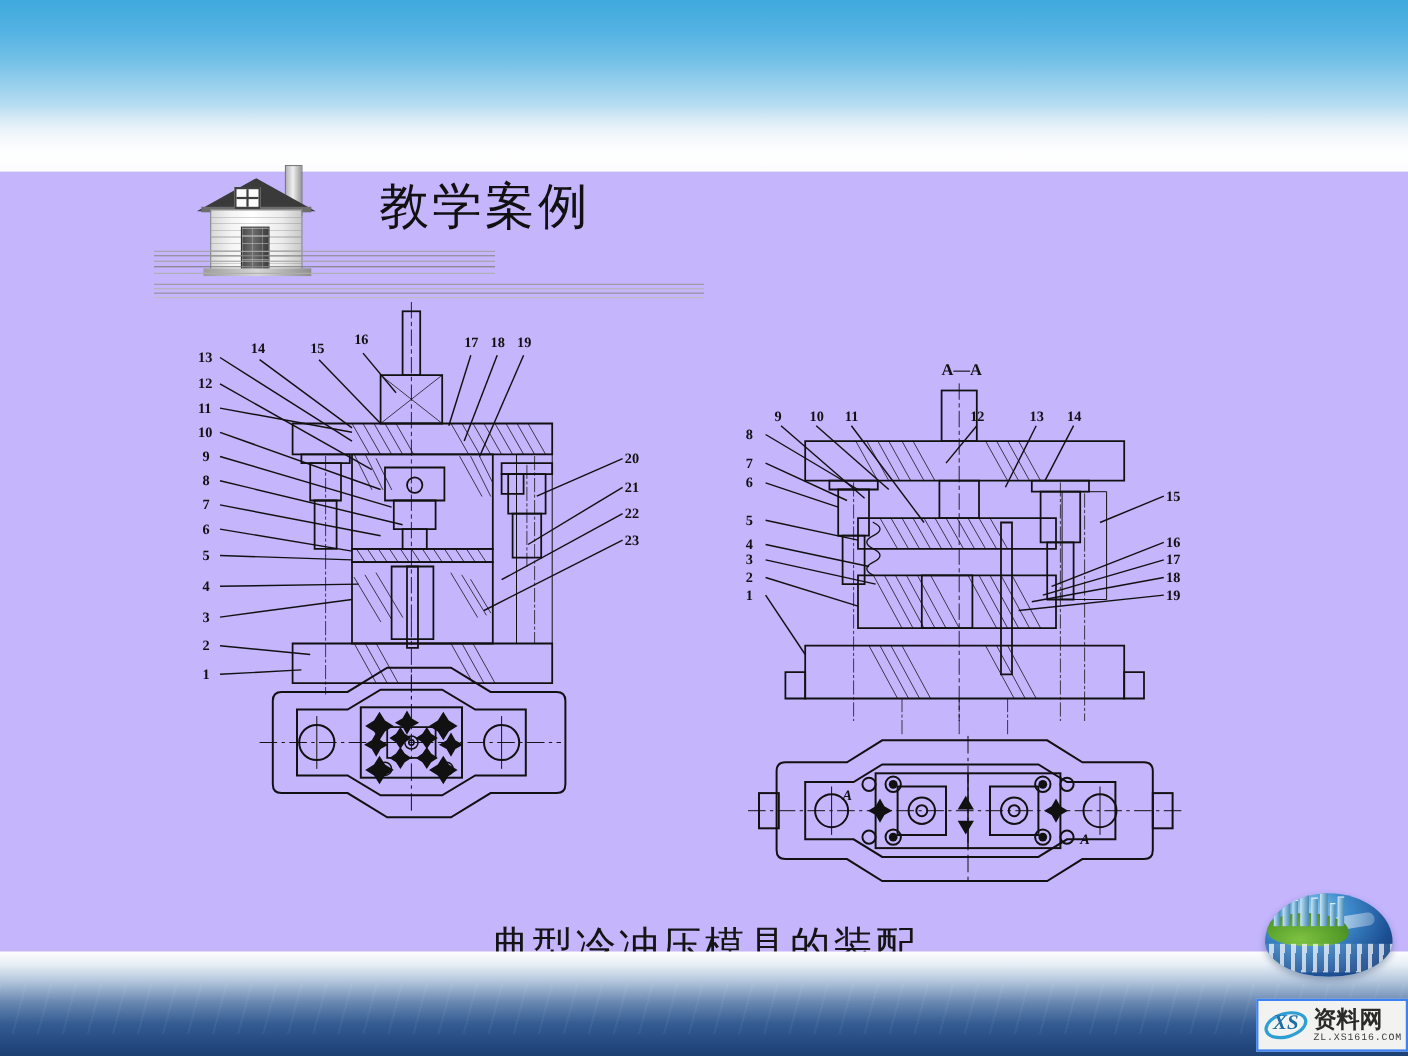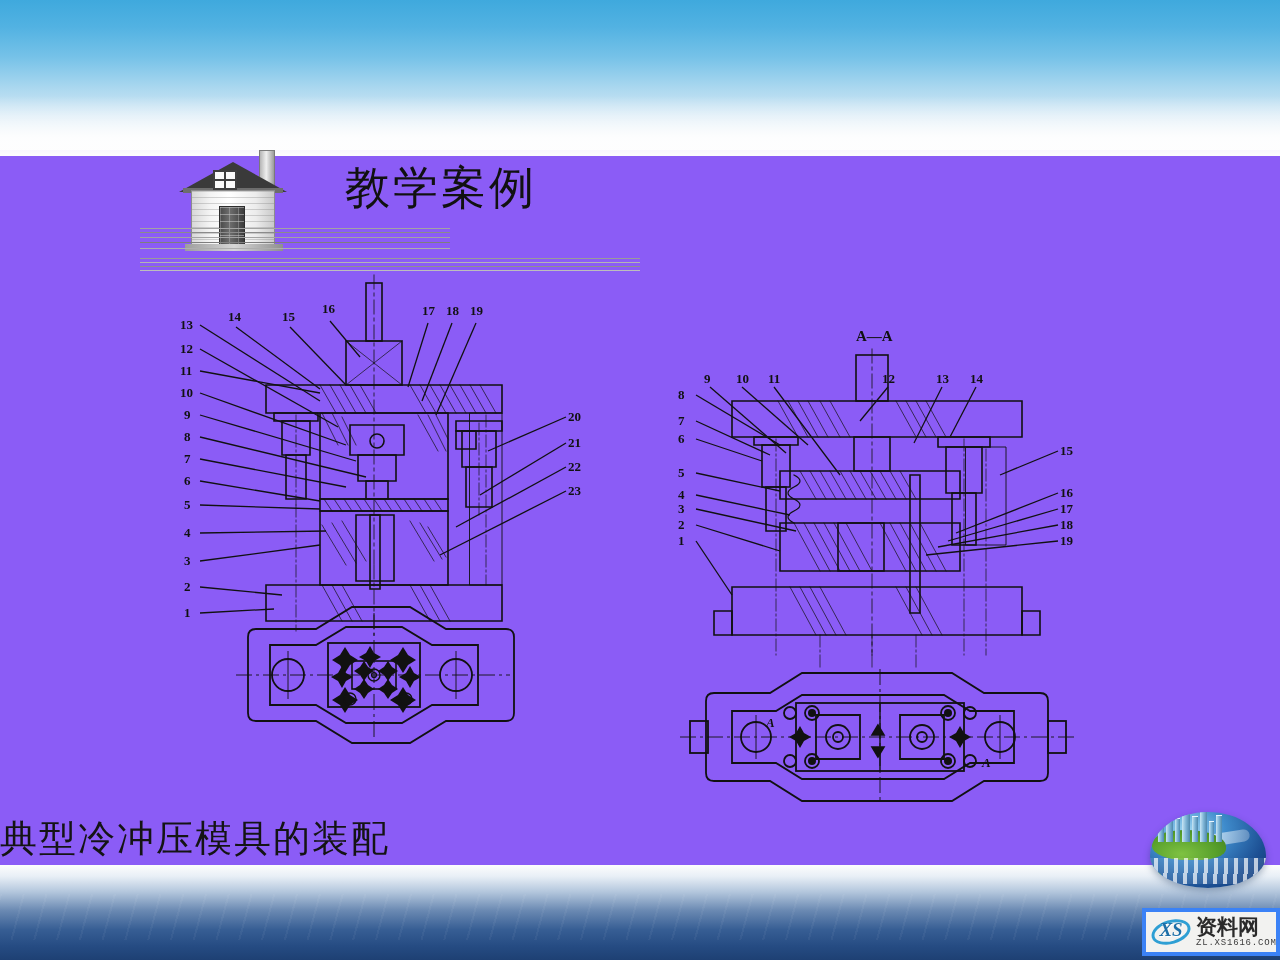--- a/index.html
+++ b/index.html
@@ -8,21 +8,21 @@
     font-family: "Liberation Serif", "DejaVu Serif", serif;
     background: #ffffff;
     position: relative;
   }
 
   
   #slide {
     position: absolute;
     left: 0; top: 0;
     width: 1280px; height: 960px;
-    background: #8b5cf6;
+    background: #c4b5fd;
     overflow: hidden;
   }
 
   
   .sky-band {
     position: absolute;
     left: 0; top: 0;
     width: 1280px; height: 150px;
     background: linear-gradient(to bottom,
         #3fa9dd 0%,
@@ -191,23 +191,23 @@
     position: absolute;
     left: 170px; top: 265px;
     width: 940px; height: 510px;
   }
   .fig { position: absolute; }
   .fig svg { display: block; }
 
   
   .caption {
     position: absolute;
-    left: 0; top: 814px;
+    left: 0; top: 836px;
     width: 1280px;
-    text-align: left;
+    text-align: center;
     font-size: 37px;
     letter-spacing: 2px;
     color: #141414;
     font-family: "Liberation Serif", "DejaVu Serif", serif;
   }
 
   
   .globe {
     position: absolute;
     left: 1146px; top: 786px;
@@ -266,21 +266,21 @@
     width: 12px; height: 12px; border-radius: 50%;
     background: radial-gradient(circle at 35% 30%, #9ad95a, #3f8a22);
   }
 
   
   .watermark {
     position: absolute;
     left: 1142px; top: 908px;
     width: 138px; height: 48px;
     background: #f2f2f0;
-    border: 4px solid #3b82f6;
+    border: 2px solid #3b82f6;
     display: flex; align-items: center;
     overflow: hidden;
   }
   .wm-logo {
     position: relative;
     width: 46px; height: 40px;
     flex: 0 0 auto;
     margin-left: 2px;
   }
   .wm-ring {

